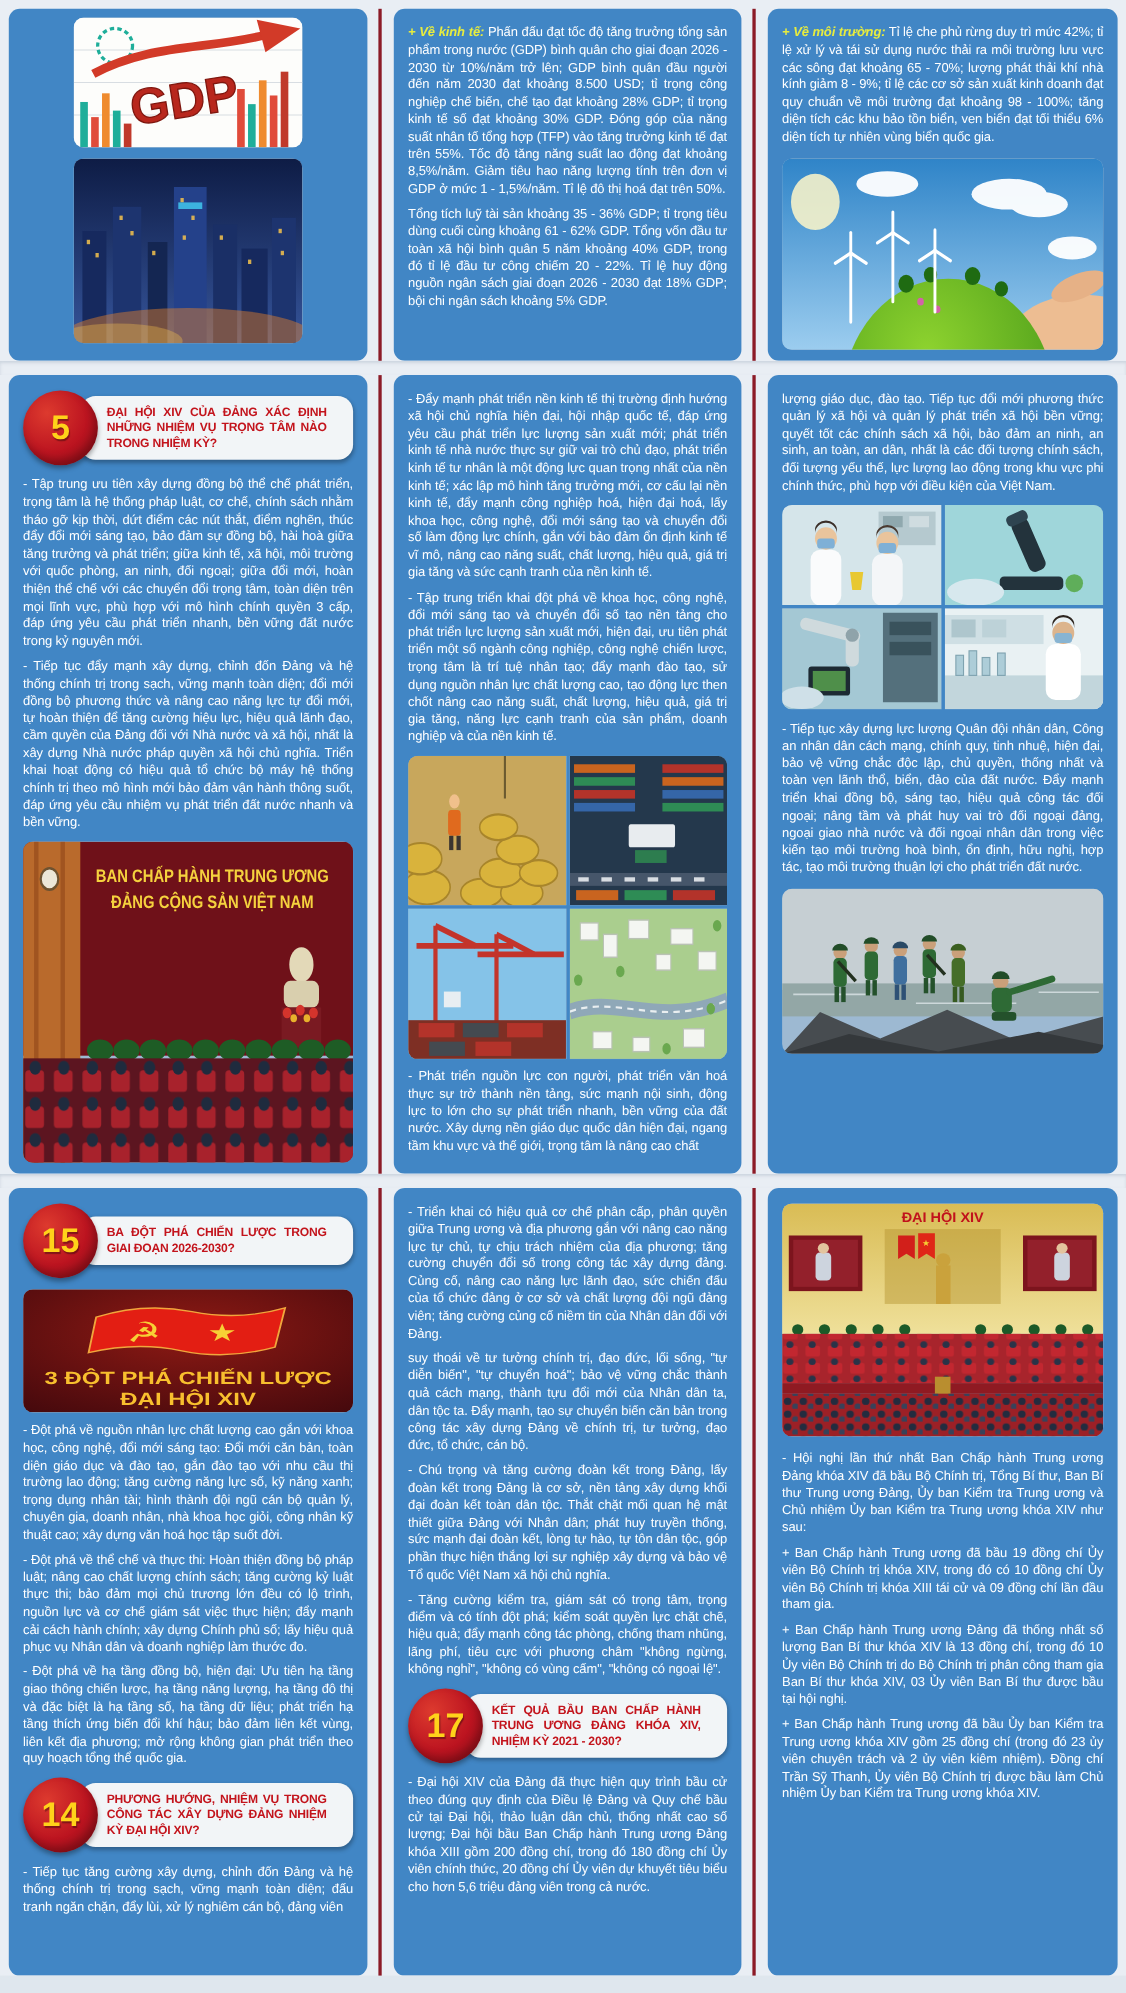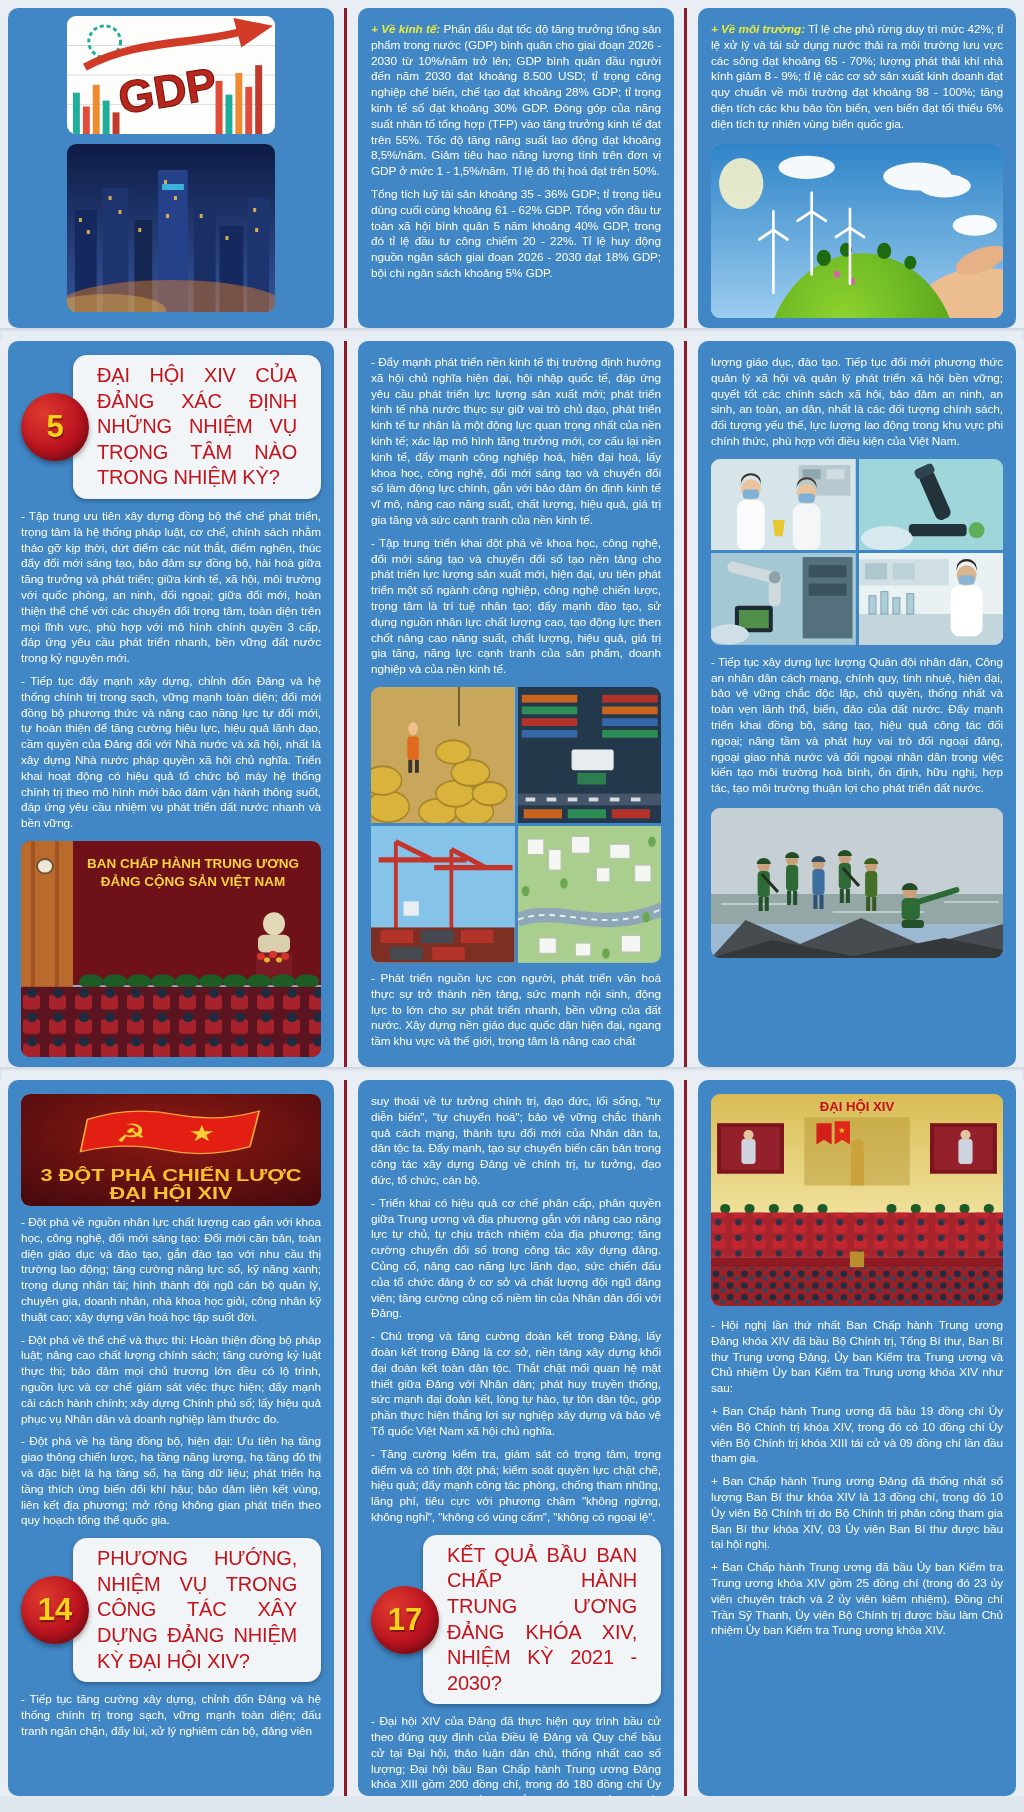--- a/index.html
+++ b/index.html
@@ -34,21 +34,21 @@
   .qnum{
     flex:0 0 68px;height:68px;border-radius:50%;display:flex;align-items:center;justify-content:center;
     font-size:31px;font-weight:bold;color:#ffd21a;position:relative;z-index:2;
     background:radial-gradient(circle at 32% 30%,#dd3a2e 0%,#bc1420 55%,#8f0d18 100%);
     box-shadow:0 3px 5px rgba(0,0,0,.35), inset -3px -5px 8px rgba(0,0,0,.25);
     text-shadow:1px 2px 1px rgba(0,0,0,.35);
   }
   .qtitle{
     flex:1;margin-left:-16px;background:#f2f5f7;border-radius:14px;
     box-shadow:0 2px 4px rgba(0,0,0,.3);padding:8px 24px 8px 24px;
-    color:#c3141c;font-weight:normal;font-size:20px;line-height:1.28;text-align:justify;letter-spacing:-.2px;
+    color:#c3141c;font-weight:bold;font-size:11px;line-height:1.28;text-align:justify;letter-spacing:-.2px;
   }
   
   .img{border-radius:9px;overflow:hidden;display:block;flex:none;background:#9db9d2;}
   .img svg{display:block;width:100%;height:100%;}
   .img-gdp{width:208px;height:118px;margin:0 auto 10px;}
   .img-city{width:208px;height:168px;margin:0 auto;}
   .img-globe{flex:1 1 auto;min-height:100px;margin-top:4px;}
   .img-congress1{flex:1 1 auto;min-height:150px;margin-top:2px;text-align:center;}
   .grid2{display:grid;grid-template-columns:1fr 1fr;grid-template-rows:1fr 1fr;gap:3px;border-radius:9px;overflow:hidden;}
   .grid2 .cell{overflow:hidden;background:#8fb4d2;}
@@ -488,20 +488,24 @@
           </g>
         </svg>
       </div>
     </div>
   </div>
 
   <div class="strip"></div>
 
   <div class="band band3">
     <div class="col c1">
+      <div class="qh">
+        <div class="qnum">15</div>
+        <div class="qtitle">BA ĐỘT PHÁ CHIẾN LƯỢC TRONG GIAI ĐOẠN 2026-2030?</div>
+      </div>
       <div class="img img-flag">
         <svg viewBox="0 0 262 132" preserveAspectRatio="none">
           <defs>
             <radialGradient id="flagbg" cx="0.5" cy="0.35" r="0.9">
               <stop offset="0" stop-color="#8e1a14"></stop>
                 <stop offset="1" stop-color="#3d070c"></stop>
             </radialGradient>
           </defs>
           <rect width="262" height="132" fill="url(#flagbg)"></rect>
           <path d="M58,30 Q96,14 134,24 T208,20 L200,62 Q162,76 126,66 T52,68 Z" fill="#e31e13" stroke="#f0a63c" stroke-width="1.5"></path>
@@ -515,22 +519,22 @@
       <p>- Đột phá về thể chế và thực thi: Hoàn thiện đồng bộ pháp luật; nâng cao chất lượng chính sách; tăng cường kỷ luật thực thi; bảo đảm mọi chủ trương lớn đều có lộ trình, nguồn lực và cơ chế giám sát việc thực hiện; đẩy mạnh cải cách hành chính; xây dựng Chính phủ số; lấy hiệu quả phục vụ Nhân dân và doanh nghiệp làm thước đo.</p>
       <p>- Đột phá về hạ tầng đồng bộ, hiện đại: Ưu tiên hạ tầng giao thông chiến lược, hạ tầng năng lượng, hạ tầng đô thị và đặc biệt là hạ tầng số, hạ tầng dữ liệu; phát triển hạ tầng thích ứng biến đổi khí hậu; bảo đảm liên kết vùng, liên kết địa phương; mở rộng không gian phát triển theo quy hoạch tổng thể quốc gia.</p>
       <div class="qh" style="margin-top:2px">
         <div class="qnum">14</div>
         <div class="qtitle">PHƯƠNG HƯỚNG, NHIỆM VỤ TRONG CÔNG TÁC XÂY DỰNG ĐẢNG NHIỆM KỲ ĐẠI HỘI XIV?</div>
       </div>
       <p>- Tiếp tục tăng cường xây dựng, chỉnh đốn Đảng và hệ thống chính trị trong sạch, vững mạnh toàn diện; đấu tranh ngăn chặn, đẩy lùi, xử lý nghiêm cán bộ, đảng viên</p>
     </div>
     <div class="divider"></div>
     <div class="col c2">
+      <p>- Triển khai có hiệu quả cơ chế phân cấp, phân quyền giữa Trung ương và địa phương gắn với nâng cao năng lực tự chủ, tự chịu trách nhiệm của địa phương; tăng cường chuyển đổi số trong công tác xây dựng đảng. Củng cố, nâng cao năng lực lãnh đạo, sức chiến đấu của tổ chức đảng ở cơ sở và chất lượng đội ngũ đảng viên; tăng cường củng cố niềm tin của Nhân dân đối với Đảng.</p>
       <p>suy thoái về tư tưởng chính trị, đạo đức, lối sống, "tự diễn biến", "tự chuyển hoá"; bảo vệ vững chắc thành quả cách mạng, thành tựu đổi mới của Nhân dân ta, dân tộc ta. Đẩy mạnh, tạo sự chuyển biến căn bản trong công tác xây dựng Đảng về chính trị, tư tưởng, đạo đức, tổ chức, cán bộ.</p>
-      <p>- Triển khai có hiệu quả cơ chế phân cấp, phân quyền giữa Trung ương và địa phương gắn với nâng cao năng lực tự chủ, tự chịu trách nhiệm của địa phương; tăng cường chuyển đổi số trong công tác xây dựng đảng. Củng cố, nâng cao năng lực lãnh đạo, sức chiến đấu của tổ chức đảng ở cơ sở và chất lượng đội ngũ đảng viên; tăng cường củng cố niềm tin của Nhân dân đối với Đảng.</p>
       <p>- Chú trọng và tăng cường đoàn kết trong Đảng, lấy đoàn kết trong Đảng là cơ sở, nền tảng xây dựng khối đại đoàn kết toàn dân tộc. Thắt chặt mối quan hệ mật thiết giữa Đảng với Nhân dân; phát huy truyền thống, sức mạnh đại đoàn kết, lòng tự hào, tự tôn dân tộc, góp phần thực hiện thắng lợi sự nghiệp xây dựng và bảo vệ Tổ quốc Việt Nam xã hội chủ nghĩa.</p>
       <p>- Tăng cường kiểm tra, giám sát có trọng tâm, trọng điểm và có tính đột phá; kiểm soát quyền lực chặt chẽ, hiệu quả; đẩy mạnh công tác phòng, chống tham nhũng, lãng phí, tiêu cực với phương châm "không ngừng, không nghỉ", "không có vùng cấm", "không có ngoại lệ".</p>
       <div class="qh" style="margin-top:2px">
         <div class="qnum">17</div>
         <div class="qtitle">KẾT QUẢ BẦU BAN CHẤP HÀNH TRUNG ƯƠNG ĐẢNG KHÓA XIV, NHIỆM KỲ 2021 - 2030?</div>
       </div>
       <p>- Đại hội XIV của Đảng đã thực hiện quy trình bầu cử theo đúng quy định của Điều lệ Đảng và Quy chế bầu cử tại Đại hội, thảo luận dân chủ, thống nhất cao số lượng; Đại hội bầu Ban Chấp hành Trung ương Đảng khóa XIII gồm 200 đồng chí, trong đó 180 đồng chí Ủy viên chính thức, 20 đồng chí Ủy viên dự khuyết tiêu biểu cho hơn 5,6 triệu đảng viên trong cả nước.</p>
     </div>
     <div class="divider"></div>
     <div class="col c3">

